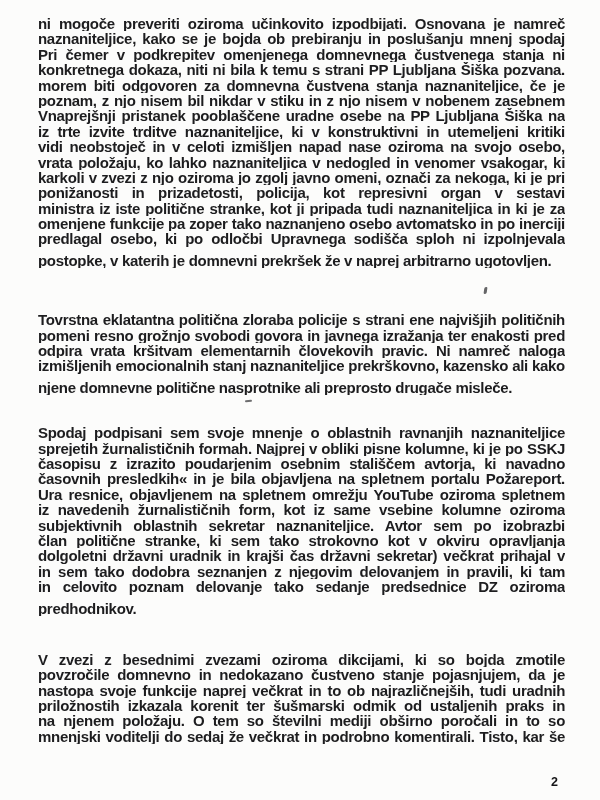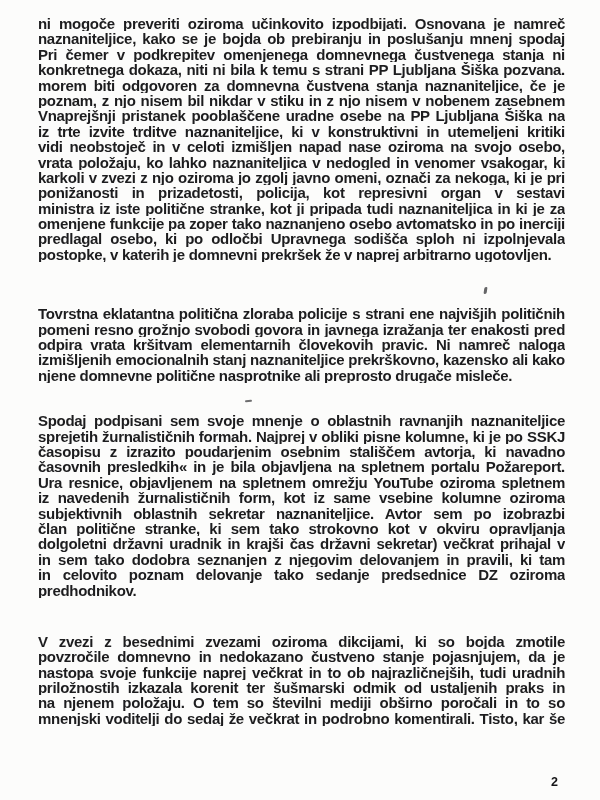--- a/index.html
+++ b/index.html
@@ -34,20 +34,21 @@
     height: 15.4px;
     line-height: 15.4px;
     text-align: justify;
     text-align-last: justify;
     text-justify: inter-word;
     white-space: normal;
     overflow: hidden;
   }
   .line-last {
     text-align-last: left;
+    margin-top: 6px;
   }
   .page-number {
     position: absolute;
     right: 42px;
     top: 775px;
     font-size: 12.5px;
     font-weight: 700;
     color: #151517;
     letter-spacing: 0;
   }

